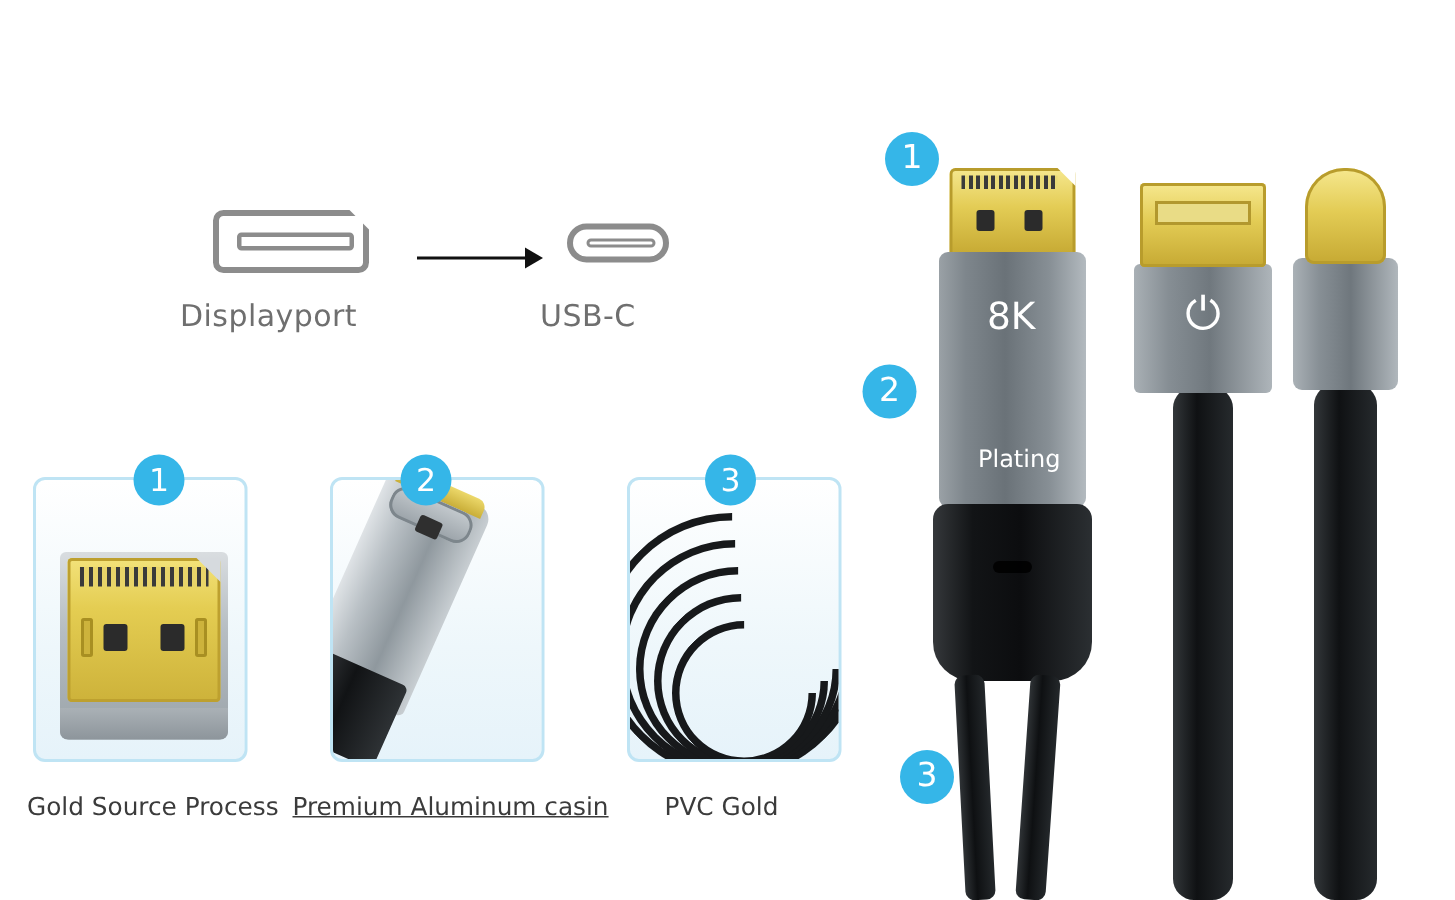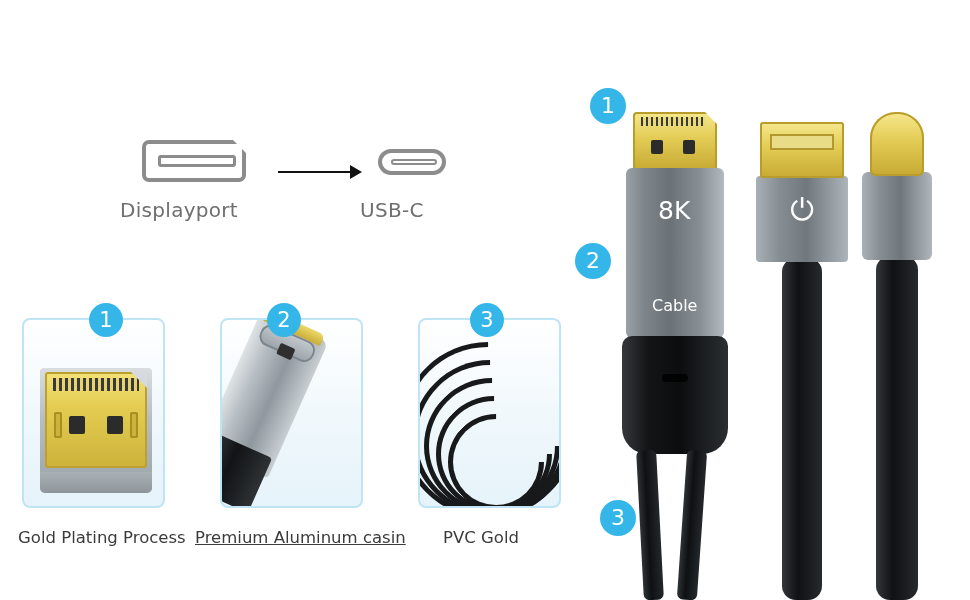--- a/index.html
+++ b/index.html
@@ -488,21 +488,21 @@
       <div class="dp-pins"></div>
       <div class="dp-hole" id="dp-hole-a"></div>
       <div class="dp-hole" id="dp-hole-b"></div>
       <div class="dp-lat" id="dp-lat-l"></div>
       <div class="dp-lat" id="dp-lat-r"></div>
     </div>
     <div class="dp-base"></div>
   </div>
 </div>
 <div class="badge" id="badge-card-1">1</div>
-<div class="feature-caption" id="caption-1">Gold Plating Process</div>
+<div class="feature-caption" id="caption-1">Gold Source Process</div>
 
 <div class="feature-card" id="card-2">
   <div class="alu-wrap">
     <div class="alu-body">
       <div class="alu-gold-edge"></div>
       <div class="alu-tip">
         <div class="alu-chip"></div>
       </div>
       <div class="alu-black"></div>
     </div>
@@ -526,21 +526,21 @@
   <div class="dp-head-gold">
     <div class="dp-head-pins"></div>
     <div class="dph" id="dph-a"></div>
     <div class="dph" id="dph-b"></div>
   </div>
   <div class="dp-metal"></div>
   <div class="dp-black">
     <div class="dp-black-slot"></div>
   </div>
   <div class="hero-text" id="hero-8k">8K</div>
-  <div class="hero-text" id="hero-source">Cable</div>
+  <div class="hero-text" id="hero-source">Plating</div>
   <div class="cord" id="cord-left"></div>
   <div class="cord" id="cord-right"></div>
 
   <div class="usba-cord"></div>
   <div class="usba-grey"></div>
   <div class="usb-logo">⏻</div>
   <div class="usba-gold"></div>
 
   <div class="usbc-cord"></div>
   <div class="usbc-grey"></div>

